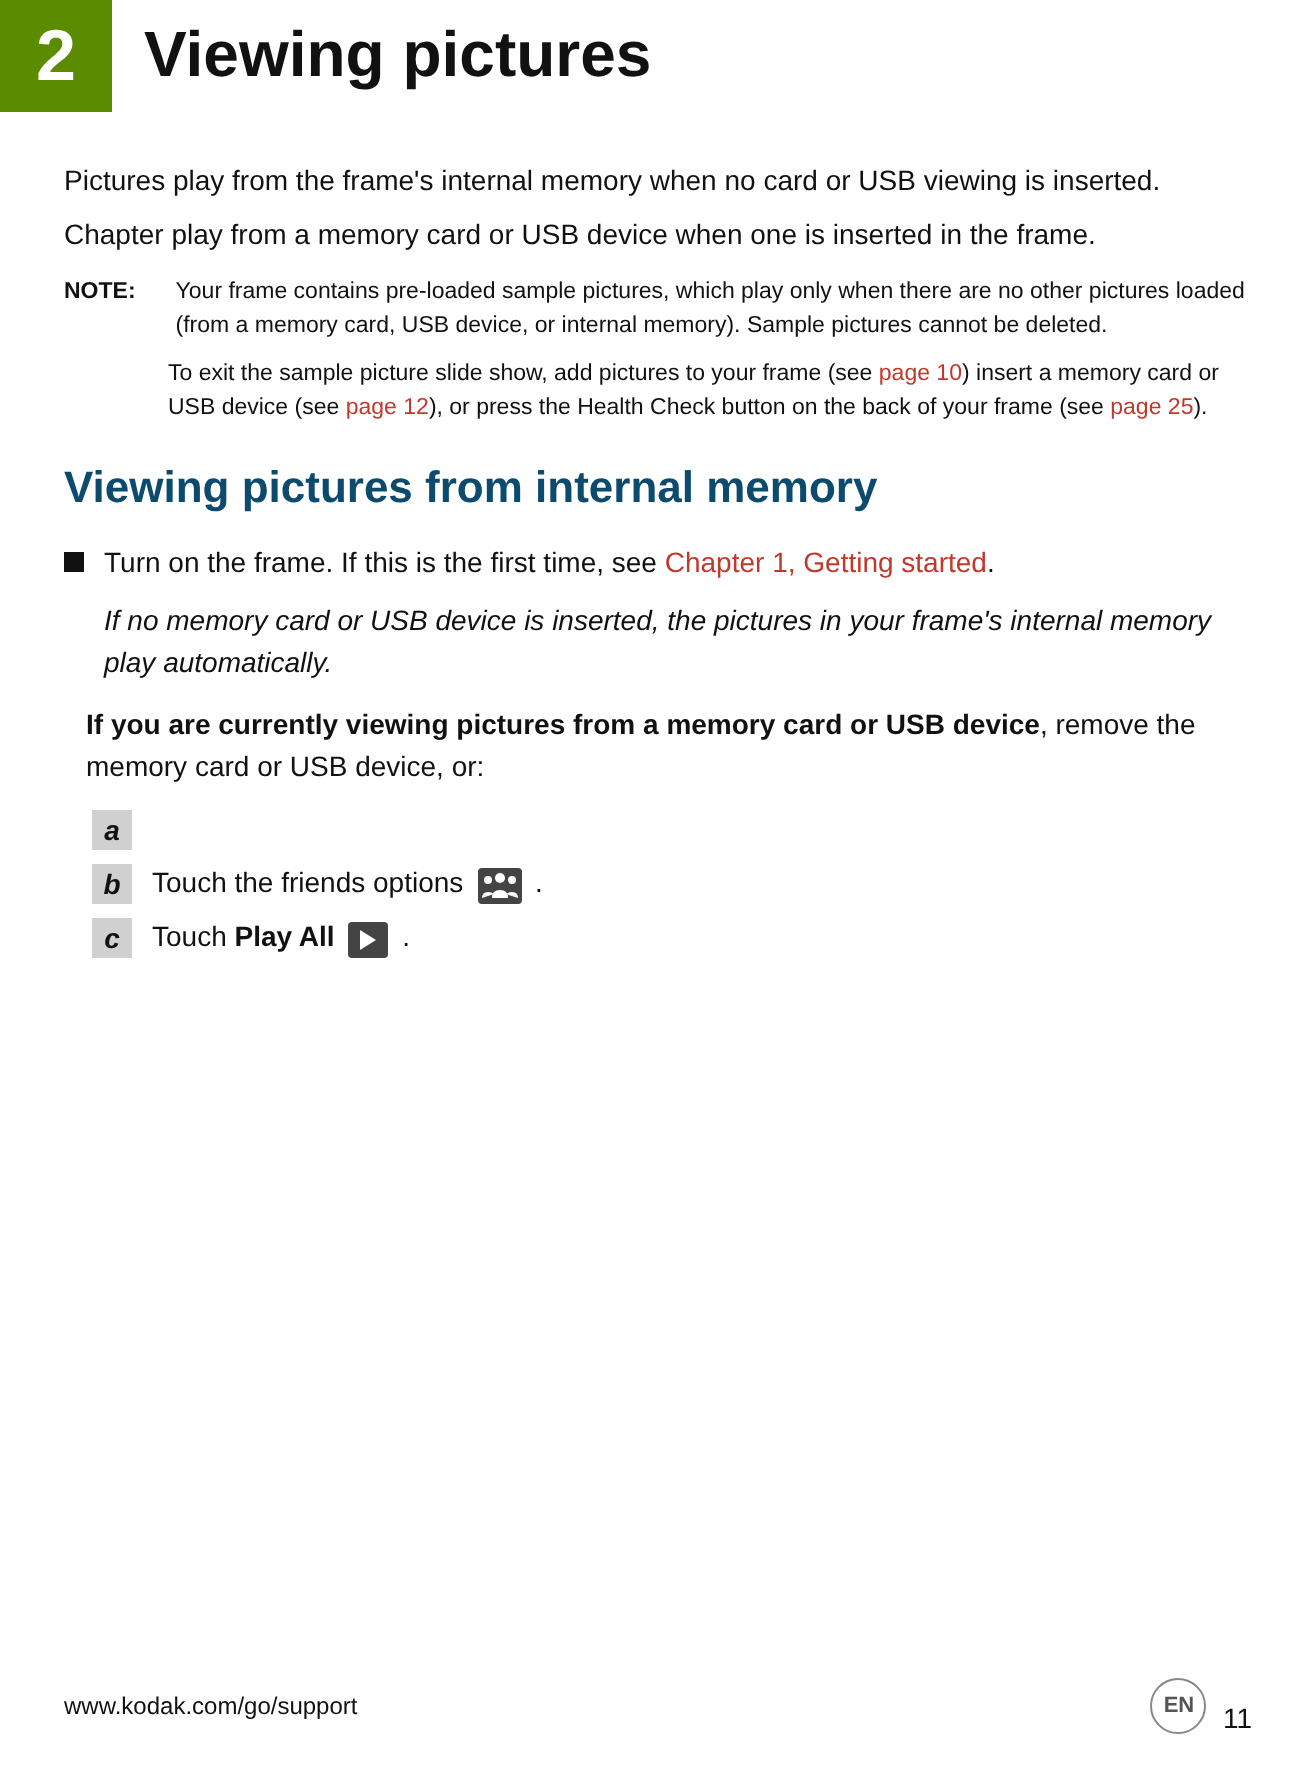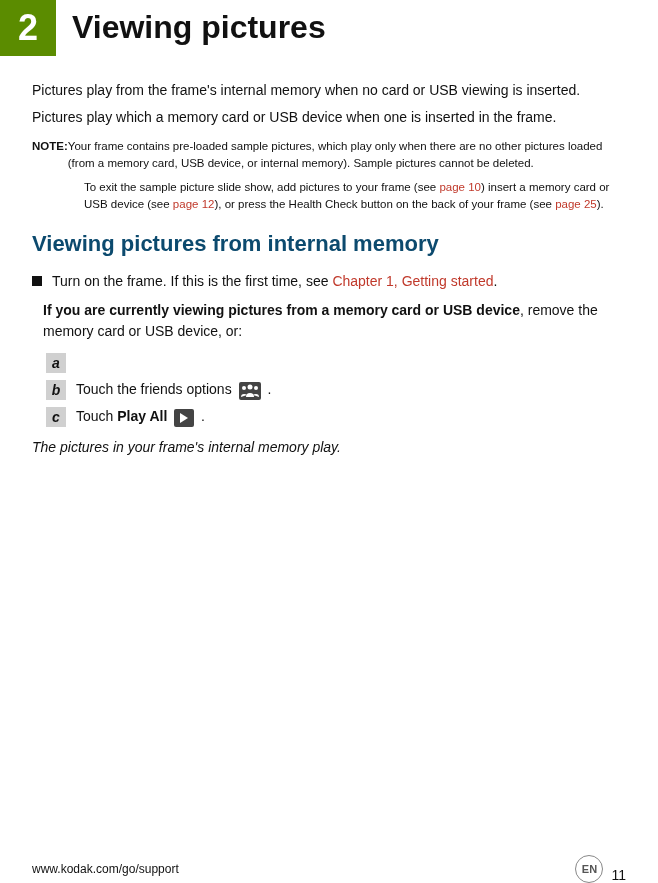--- a/index.html
+++ b/index.html
@@ -68,21 +68,21 @@
       color: #111;
     }
 
     .note-block .note-label {
       font-weight: bold;
       font-size: 11.5px;
     }
 
     .note-line1 {
       display: flex;
-      gap: 0;
+      gap: 20px;
     }
 
     .note-second-para {
       margin-top: 6px;
       margin-left: 52px;
       font-size: 11.5px;
       line-height: 1.5;
     }
 
     .link-text {
@@ -209,21 +209,21 @@
     .final-italic {
       font-style: italic;
       font-size: 14px;
       line-height: 1.5;
       margin-top: 8px;
     }
 
     
     .footer {
       position: absolute;
-      bottom: 0;
+      bottom: 16px;
       left: 0;
       right: 0;
       display: flex;
       align-items: center;
       justify-content: space-between;
       padding: 0 32px;
     }
 
     .footer-url {
       font-size: 12px;
@@ -269,41 +269,44 @@
   <div class="chapter-header">
     <div class="chapter-number-box" style="background: rgb(91, 140, 0);">
       <span>2</span>
     </div>
     <h1 class="chapter-title">Viewing pictures</h1>
   </div>
 
   <div class="content-area">
 
     <p class="intro-para">Pictures play from the frame's internal memory when no card or USB viewing is inserted.</p>
-    <p class="intro-para">Pictures play which a memory card or USB device when one is inserted in the frame.</p>
+    <p class="intro-para">Chapter play from a memory card or USB device when one is inserted in the frame.</p>
 
     <div class="note-block">
       <div class="note-line1">
         <span class="note-label">NOTE:</span>
         <span> Your frame contains pre-loaded sample pictures, which play only when there are no other pictures loaded (from a memory card, USB device, or internal memory). Sample pictures cannot be deleted.</span>
       </div>
       <div class="note-second-para">
         <span>To exit the sample picture slide show, add pictures to your frame (see </span><a class="link-text">page 10</a><span>) insert a memory card or USB device (see </span><a class="link-text">page 12</a><span>), or press the Health Check button on the back of your frame (see </span><a class="link-text">page 25</a><span>).</span>
       </div>
     </div>
 
     <h2 class="section-heading">Viewing pictures from internal memory</h2>
 
     <div class="bullet-item">
       <div class="bullet-square"></div>
       <div class="bullet-text">
         <span>Turn on the frame. If this is the first time, see </span><a class="link-text">Chapter 1, Getting started</a><span>.</span>
       </div>
     </div>
 
+    <div style="margin-left: 20px; margin-bottom: 10px;">
+      <span class="italic-text">If no memory card or USB device is inserted, the pictures in your frame's internal memory play automatically.</span>
+    </div>
 
     <div style="margin-left: 11px; margin-bottom: 8px; font-size:14px; line-height:1.5;">
       <span class="bold-italic">If you are currently viewing pictures from a memory card or USB device</span><span>, remove the memory card or USB device, or:</span>
     </div>
 
     <div class="steps-block">
 
       <div class="step-row">
         <div class="step-letter">a</div>
       </div>
@@ -337,21 +340,20 @@
           
           <span class="play-icon">
             <span class="play-triangle"></span>
           </span>
           <span>.</span>
         </span>
       </div>
 
     </div>
 
-    <p class="final-italic">The pictures in your frame's internal memory play.</p>
 
   </div>
 
   <div class="footer">
     <span class="footer-url">www.kodak.com/go/support</span>
     <div class="footer-right">
       <div class="en-badge">
         <span>EN</span>
       </div>
       <span class="page-number">11</span>

